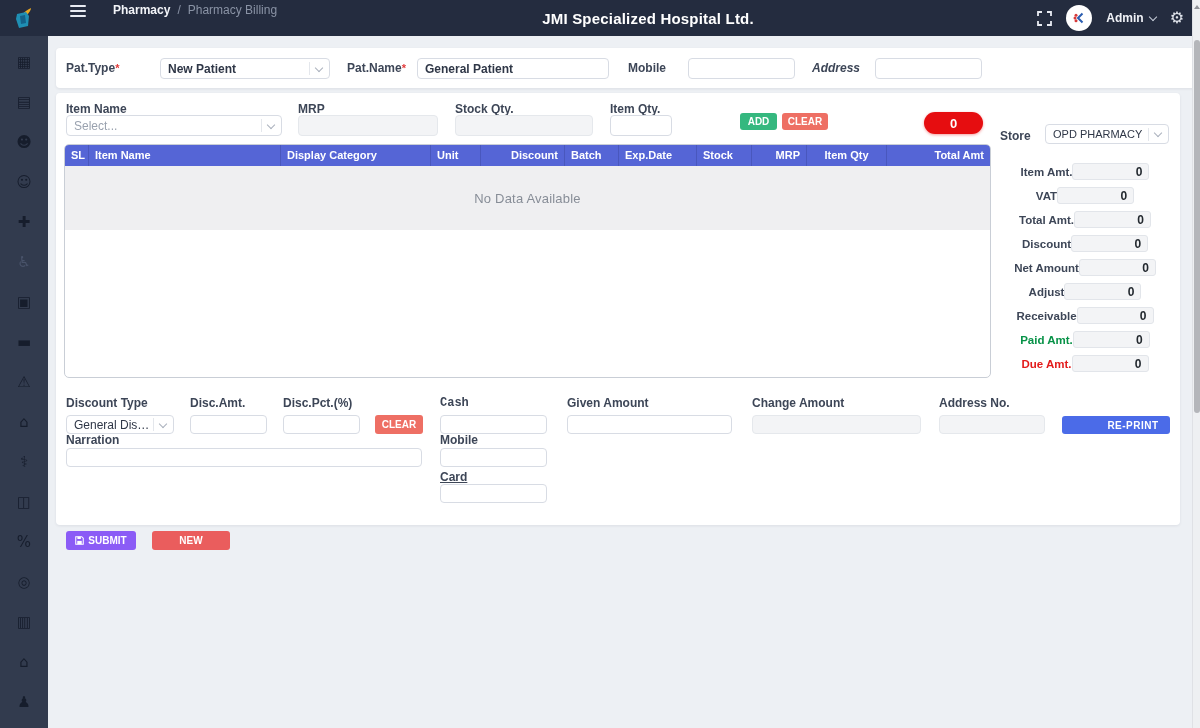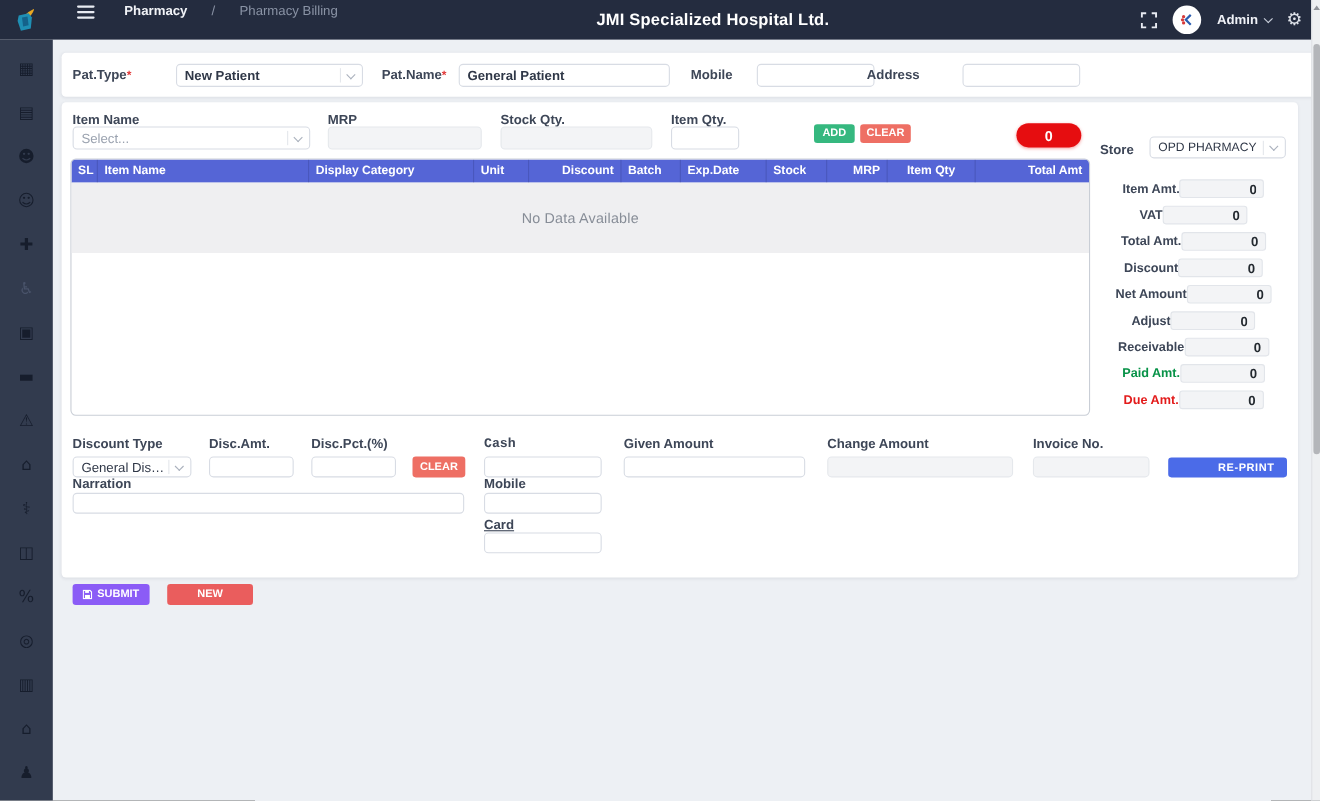--- a/index.html
+++ b/index.html
@@ -10,21 +10,21 @@
   }
   
   .navbar { position:absolute; left:0; top:0; width:1200px; height:36px; background:#242c3f; z-index:5; }
   .logo-box { position:absolute; left:0; top:0; width:48px; height:36px; display:flex; align-items:center; justify-content:center; }
   .hamburger { position:absolute; left:70px; top:10px; width:18px; cursor:pointer; }
   .hamburger i, .hamburger i::before, .hamburger i::after {
     content:""; display:block; width:16px; height:2px; background:#e8ebf2; border-radius:1px; position:relative;
   }
   .hamburger i::before { position:absolute; top:-5px; }
   .hamburger i::after  { position:absolute; top:5px; }
-  .breadcrumb { position:absolute; left:113px; top:0; height:20px; display:flex; align-items:center; gap:22px; font-size:12px; }
+  .breadcrumb { position:absolute; left:113px; top:0; height:20px; display:flex; align-items:center; gap:7px; font-size:12px; }
   .bc-section { color:#f2f4f8; font-weight:700; }
   .bc-sep, .bc-page { color:#8a93a5; }
   .nav-title { position:absolute; left:50%; margin-left:48px; transform:translateX(-50%); top:0; height:36px;
     display:flex; align-items:center; color:#ffffff; font-size:15px; font-weight:700; letter-spacing:.2px; white-space:nowrap; }
   .nav-right { position:absolute; right:16px; top:0; height:36px; display:flex; align-items:center; gap:14px; }
   .fs-icon svg { display:block; }
   .avatar { width:26px; height:26px; border-radius:50%; background:#ffffff; display:flex; align-items:center; justify-content:center; }
   .admin-wrap { display:flex; align-items:center; gap:6px; color:#f0f2f7; font-size:12px; font-weight:700; cursor:pointer; }
   .chev { width:6px; height:6px; border-right:1.5px solid #c6ccd8; border-bottom:1.5px solid #c6ccd8; transform:rotate(45deg); margin-top:-3px; }
   .gear { color:#dfe3ea; font-size:16px; line-height:1; cursor:pointer; font-family:"DejaVu Sans", sans-serif; }
@@ -173,21 +173,21 @@
       <span class="sel-arrow">
           <span class="chev2"></span>
         </span>
     </div>
     <span class="field-label" style="left:291px; top:13px;">
       <span>Pat.Name</span><span class="req">*</span>
     </span>
     <input class="txt-input bold" style="left: 361px; top: 10px; width: 192px;" value="General Patient">
     <span class="field-label" style="left:572px; top:13px;">Mobile</span>
     <input class="txt-input" style="left: 632px; top: 10px; width: 107px;" value="">
-    <span class="field-label" style="left:732px; top:13px;">Address</span>
+    <span class="field-label" style="left:756px; top:13px;font-style:italic;">Address</span>
     <input class="txt-input" style="left: 819px; top: 10px; width: 107px;" value="">
   </section>
 
   <section class="card main-card">
 
     <span class="field-label" style="left:10px; top:9px;">Item Name</span>
     <div class="sel" style="left:10px; top:22px; width:216px;">
       <span class="sel-val ph">Select...</span>
       <span class="sel-arrow">
           <span class="chev2"></span>
@@ -278,21 +278,21 @@
     <input class="txt-input" style="left: 134px; top: 322px; width: 77px; height: 19px;">
     <span class="field-label pay-label" style="left:227px;">Disc.Pct.(%)</span>
     <input class="txt-input" style="left: 227px; top: 322px; width: 77px; height: 19px;">
     <button class="btn btn-clear-pay">CLEAR</button>
     <span class="field-label pay-label" style="left:384px;font-family:Liberation Mono, monospace;">Cash</span>
     <input class="txt-input" style="left: 384px; top: 322px; width: 107px; height: 19px;">
     <span class="field-label pay-label" style="left:511px;">Given Amount</span>
     <input class="txt-input" style="left: 511px; top: 322px; width: 165px; height: 19px;">
     <span class="field-label pay-label" style="left:696px;">Change Amount</span>
     <input class="txt-input ro" style="left: 696px; top: 322px; width: 169px; height: 19px;" readonly="">
-    <span class="field-label pay-label" style="left:883px;">Invoice No.</span>
+    <span class="field-label pay-label" style="left:883px;">Address No.</span>
     <input class="txt-input ro" style="left: 883px; top: 322px; width: 106px; height: 19px;" readonly="">
     <button class="btn btn-reprint">RE-PRINT</button>
 
     <span class="field-label" style="left:10px; top:340px;">Narration</span>
     <input class="txt-input" style="left: 10px; top: 355px; width: 356px; height: 19px;">
     <span class="field-label" style="left:384px; top:340px;">Mobile</span>
     <input class="txt-input" style="left: 384px; top: 355px; width: 107px; height: 19px;">
     <span class="field-label" style="left:384px; top:377px;text-decoration:underline;">Card</span>
     <input class="txt-input" style="left: 384px; top: 391px; width: 107px; height: 19px;">
   </section>

